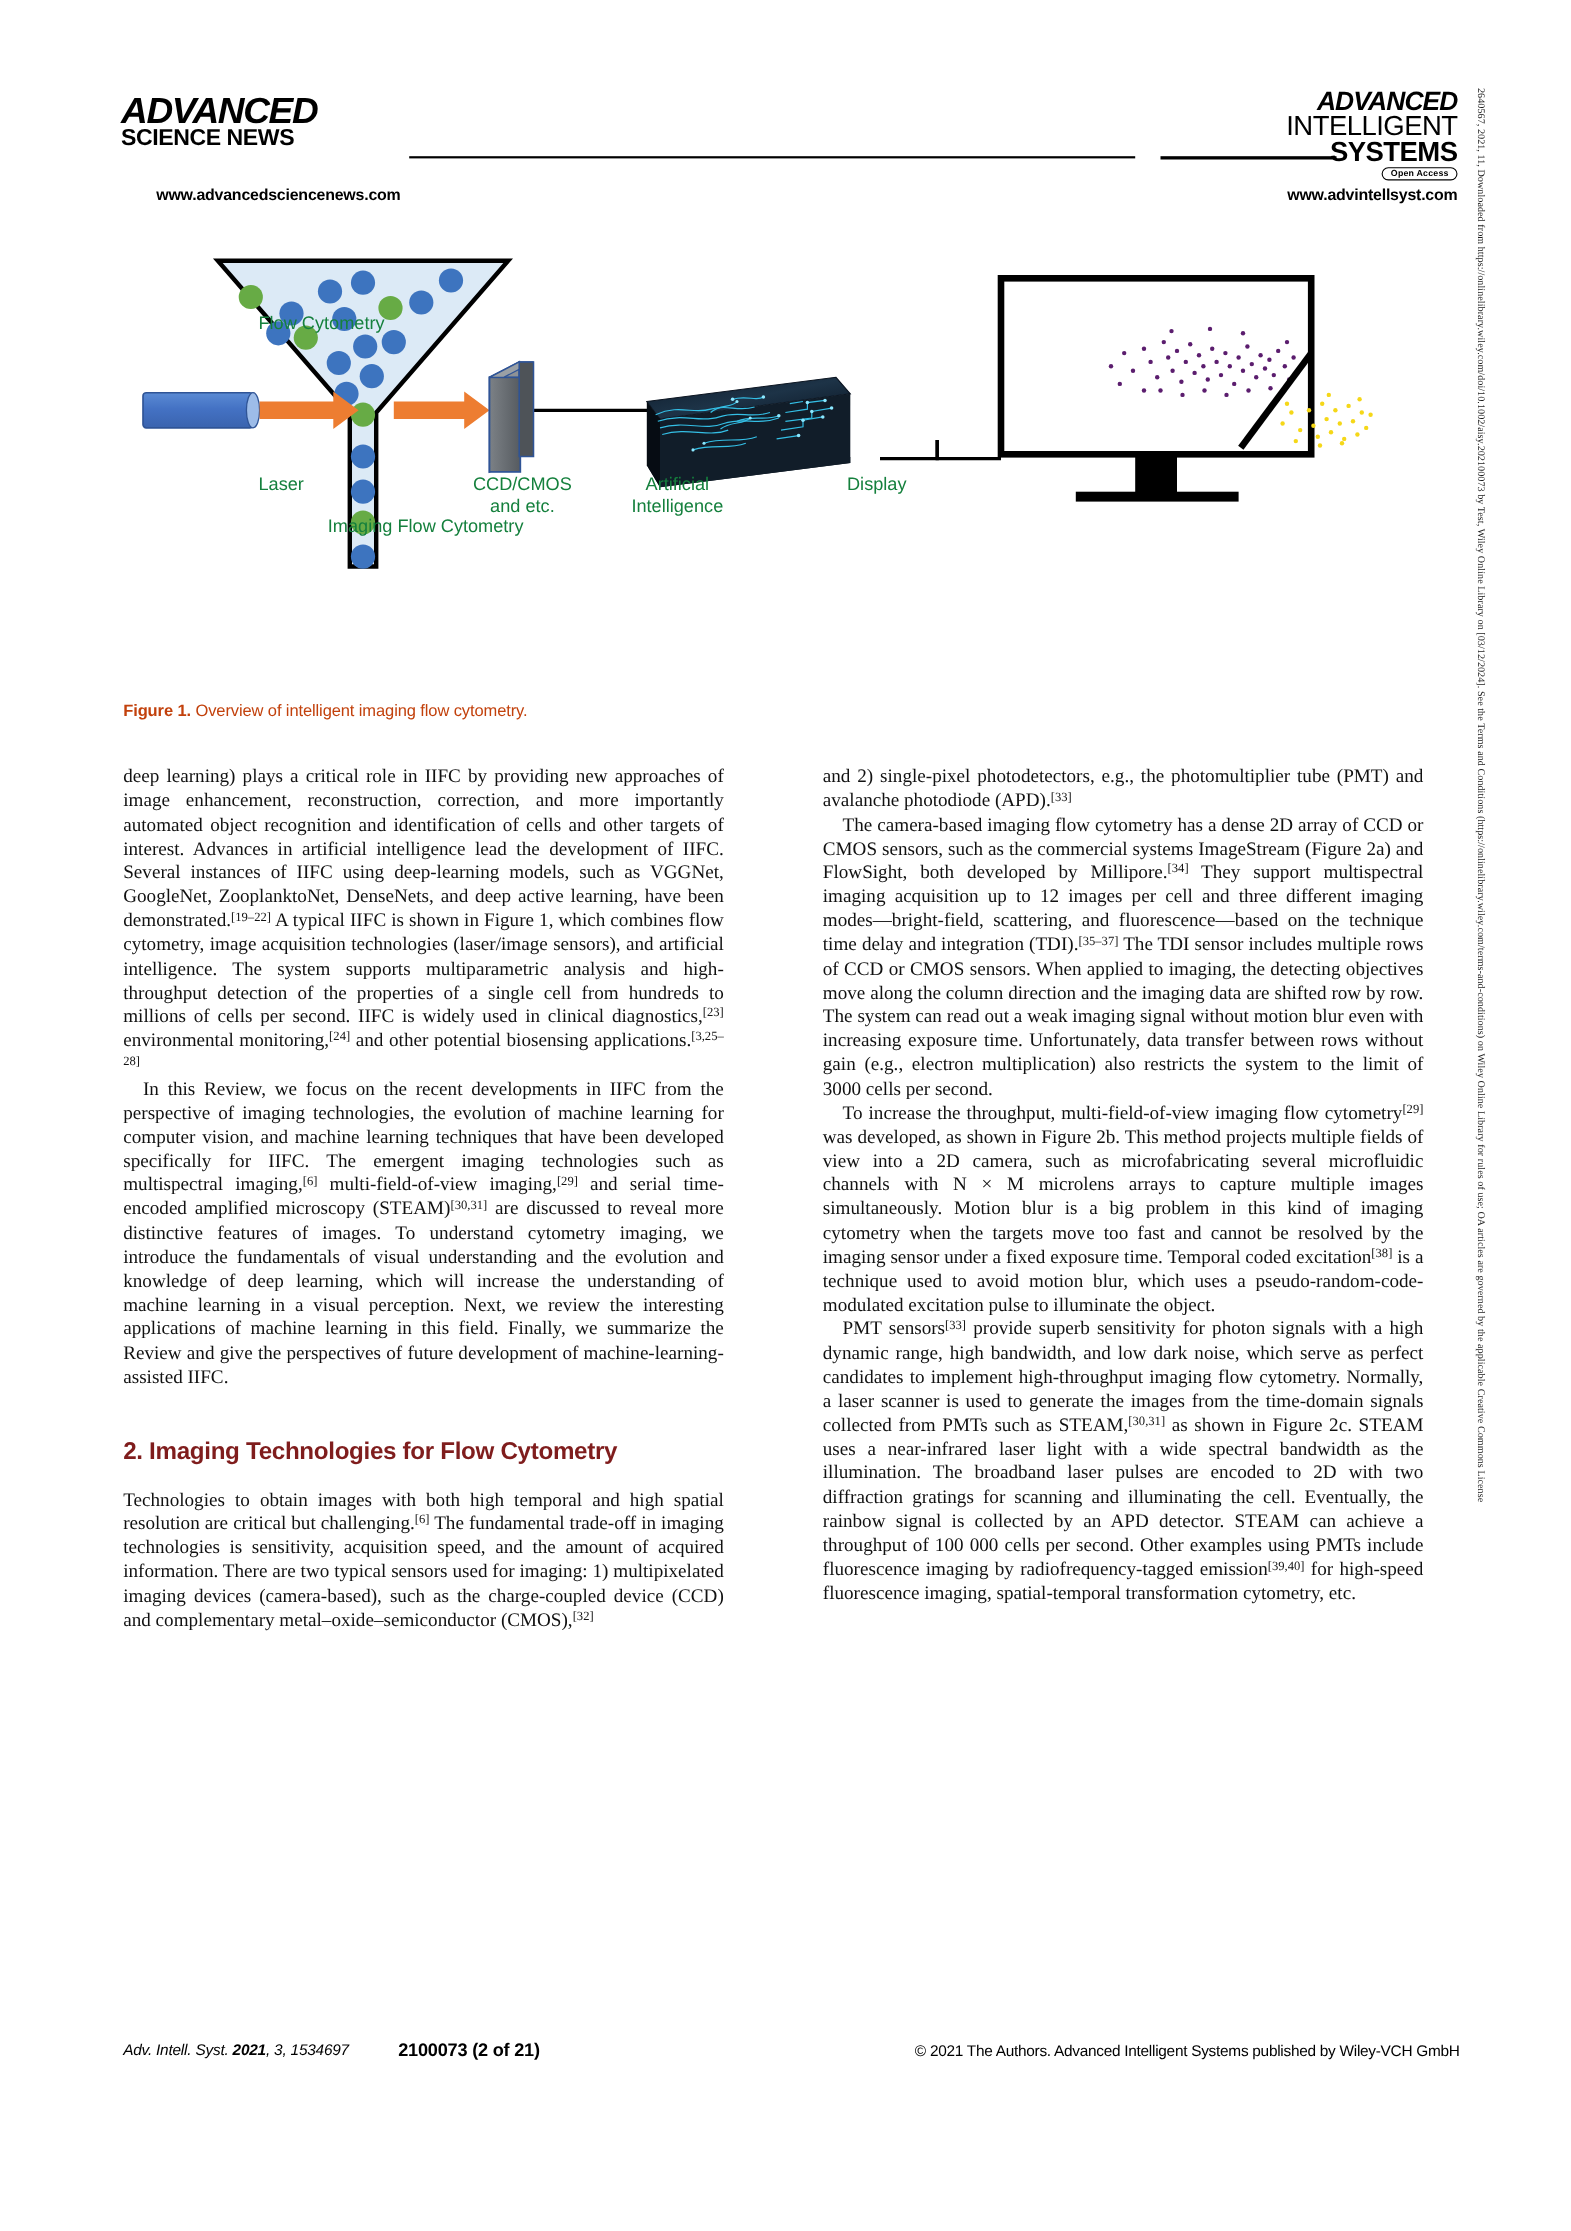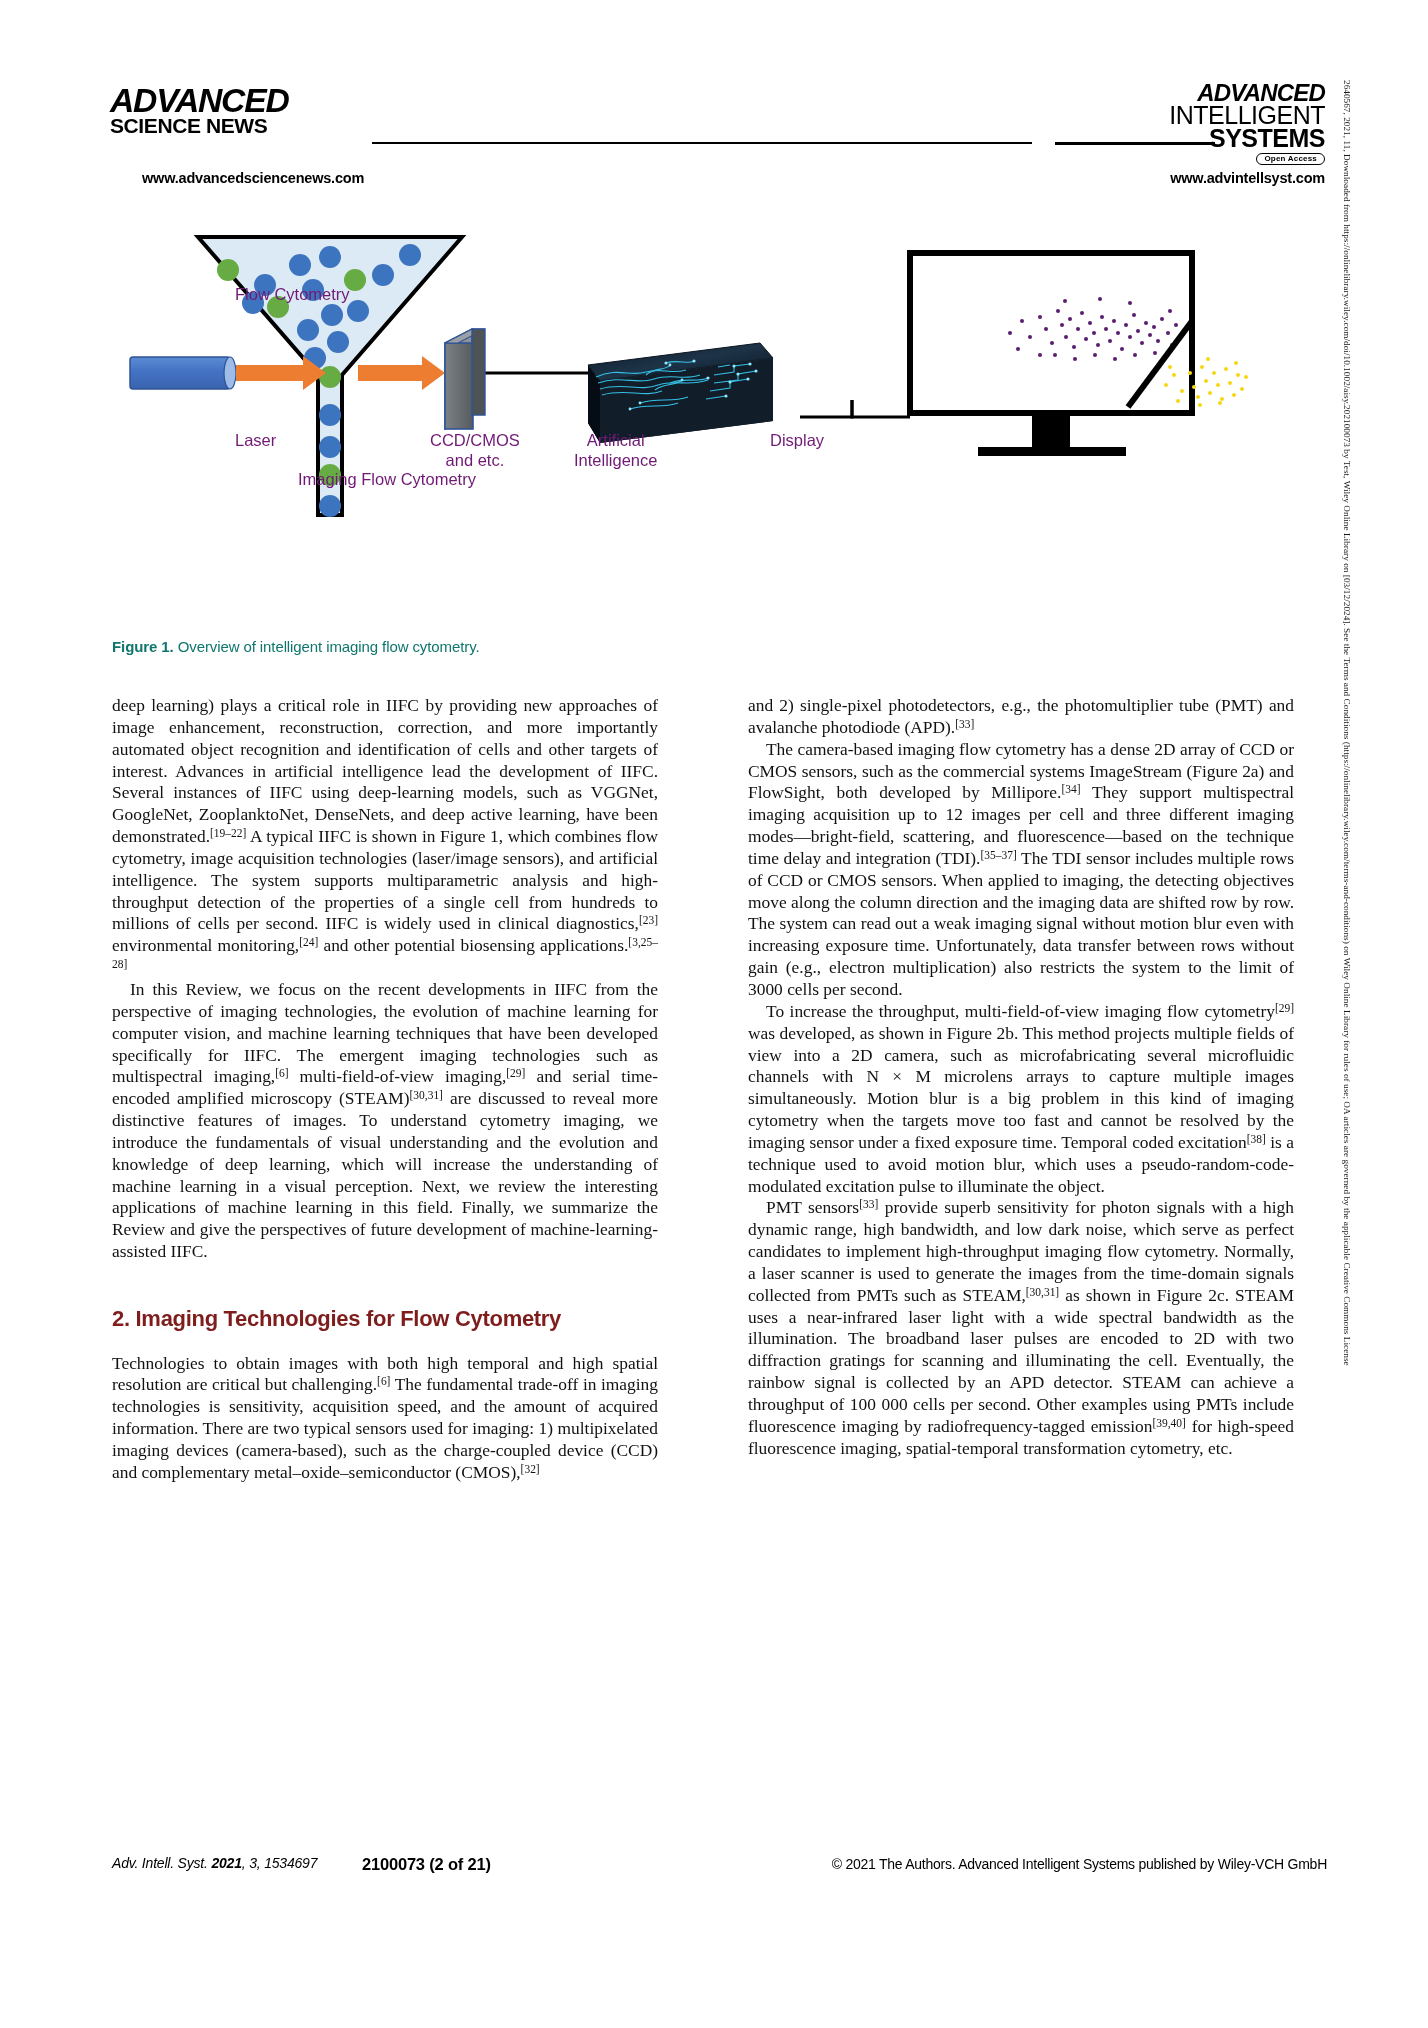--- a/index.html
+++ b/index.html
@@ -127,41 +127,41 @@
     top: 225px;
     width: 1215px;
     height: 400px;
   }
   .fig-svg { display: block; }
 
   .fig-label {
     position: absolute;
     font-family: "Liberation Sans", sans-serif;
     font-size: 16.5px;
-    color: #701a75;
+    color: #15803d;
     text-align: center;
     line-height: 1.2;
     white-space: nowrap;
   }
   #lbl-flow  { left: 125px; top: 60px; }
   #lbl-laser { left: 125px; top: 206px; }
   #lbl-ifc   { left: 188px; top: 245px; }
   #lbl-ccd   { left: 320px; top: 206px; text-align:center; }
   #lbl-ai    { left: 464px; top: 206px; text-align:center; }
   #lbl-disp  { left: 660px; top: 206px; }
 
   .fig-caption {
     position: absolute;
     left: 112px;
     top: 638px;
     width: 900px;
     font-family: "Liberation Sans", sans-serif;
     font-size: 15px;
     letter-spacing: -0.1px;
-    color: #0f766e;
+    color: #c2410c;
   }
   .fig-caption b { font-weight: bold; }
 
   
   .col {
     position: absolute;
     top: 695px;
     width: 546px;
     font-size: 17.4px;
     line-height: 1.255;

